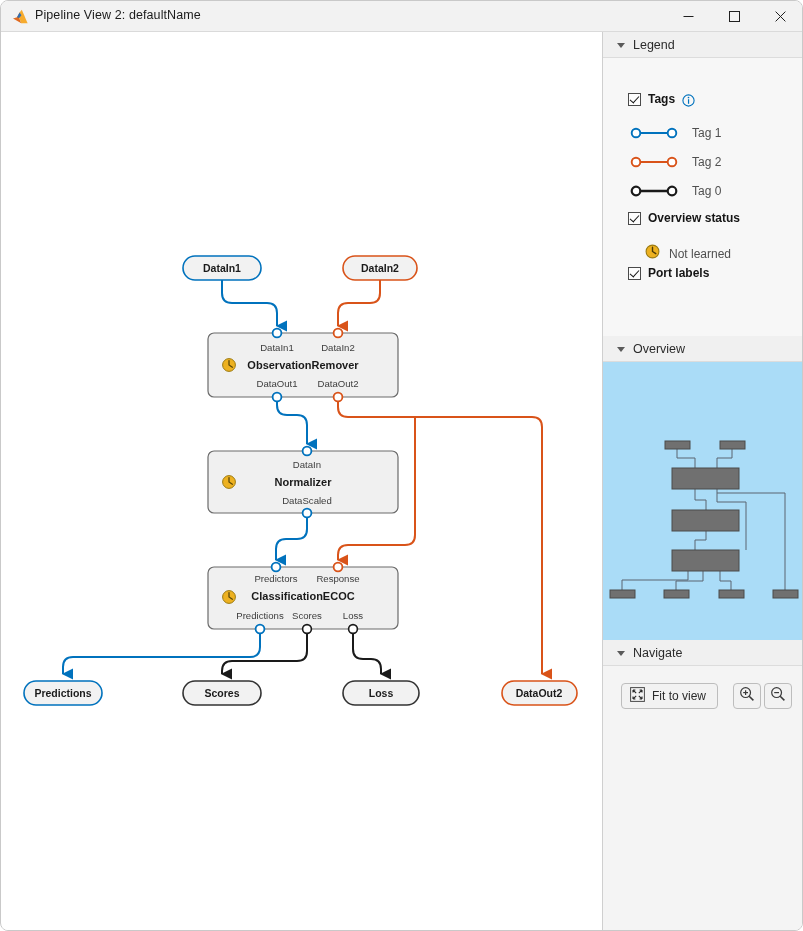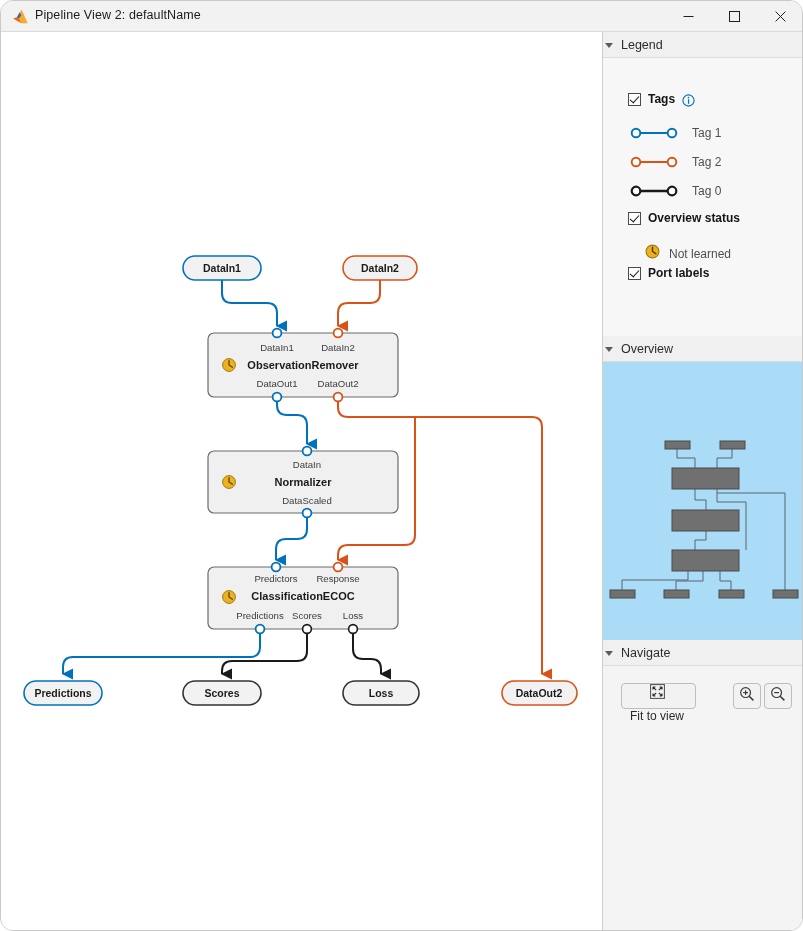--- a/index.html
+++ b/index.html
@@ -14,21 +14,21 @@
     overflow: hidden;
   }
 
   #window {
     position: absolute;
     left: 0; top: 0;
     width: 803px;
     height: 931px;
     background: #ffffff;
     border: 1px solid #c9c9c9;
-    border-radius: 13px;
+    border-radius: 8px;
     box-sizing: border-box;
     overflow: hidden;
   }
 
   
   #titlebar {
     position: absolute;
     left: 0; top: 0;
     width: 803px;
     height: 31px;
@@ -83,21 +83,21 @@
     border-left: 1px solid #cfcfcf;
     box-sizing: border-box;
   }
   .section-header {
     position: relative;
     height: 25px;
     background: #f0f0f0;
     border-bottom: 1px solid #dcdcdc;
     display: flex;
     align-items: center;
-    padding-left: 2px;
+    padding-left: 14px;
   }
   .section-header .caret {
     width: 0; height: 0;
     border-left: 4.5px solid transparent;
     border-right: 4.5px solid transparent;
     border-top: 5px solid #5a5a5a;
     margin-right: 8px;
     margin-top: 2px;
   }
   .section-title {
@@ -192,21 +192,20 @@
     display: flex;
     align-items: center;
     gap: 7px;
     background: #f2f2f2;
     border: 1px solid #bdbdbd;
     border-radius: 4px;
     font-size: 12px;
     color: #2b2b2b;
     box-sizing: border-box;
     cursor: default;
-    flex-direction: column;
   }
   .zoombtn {
     position: absolute;
     top: 17px;
     width: 28px; height: 26px;
     background: #f2f2f2;
     border: 1px solid #bdbdbd;
     border-radius: 4px;
     display: flex;
     align-items: center;

